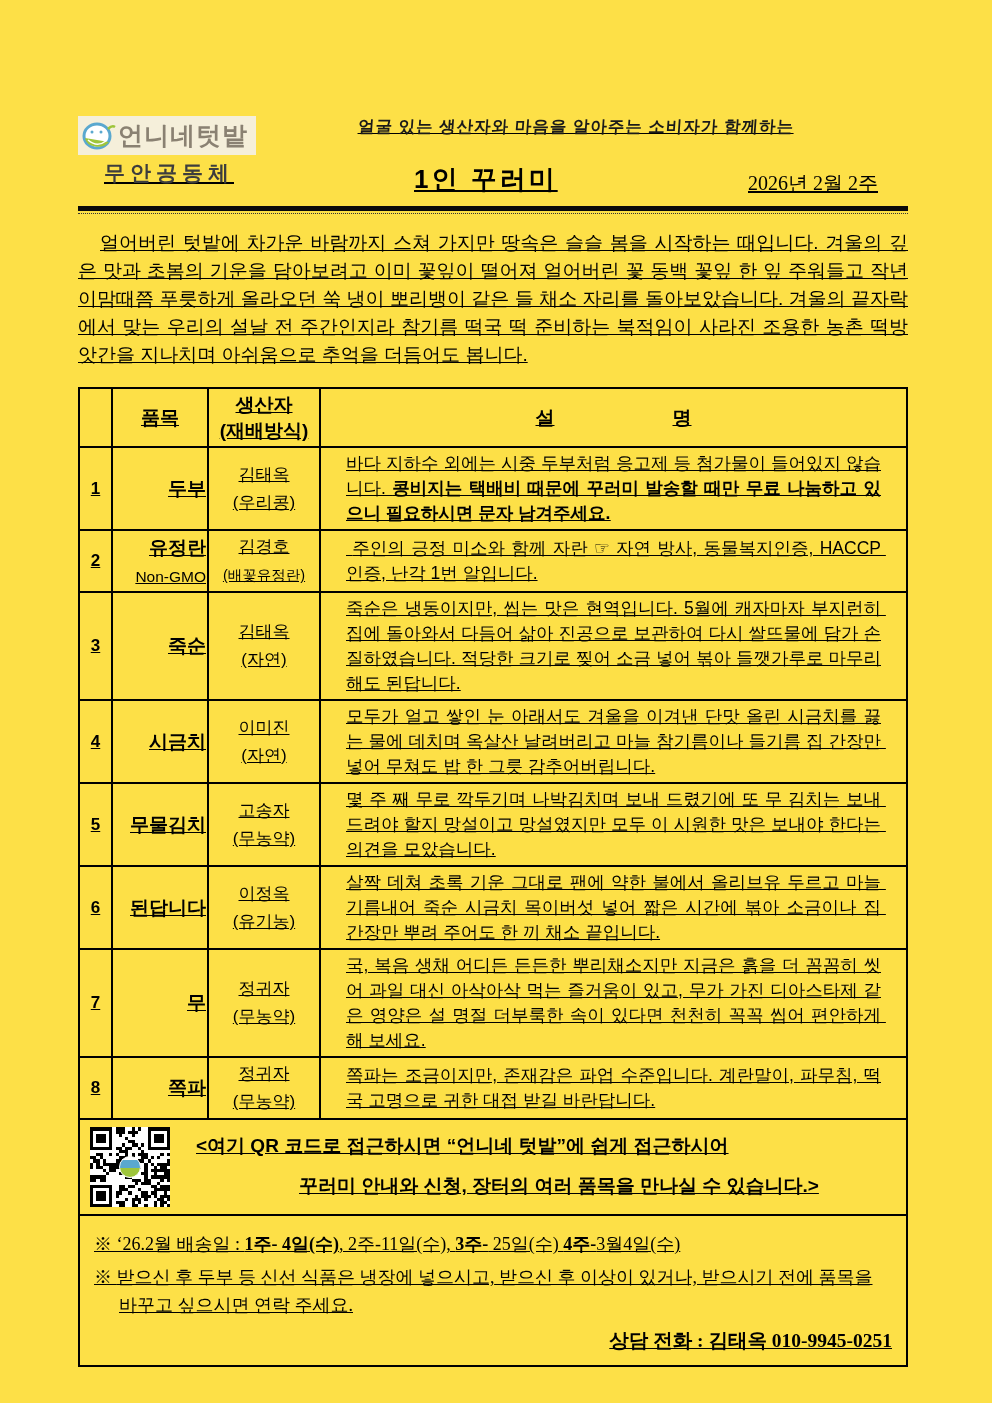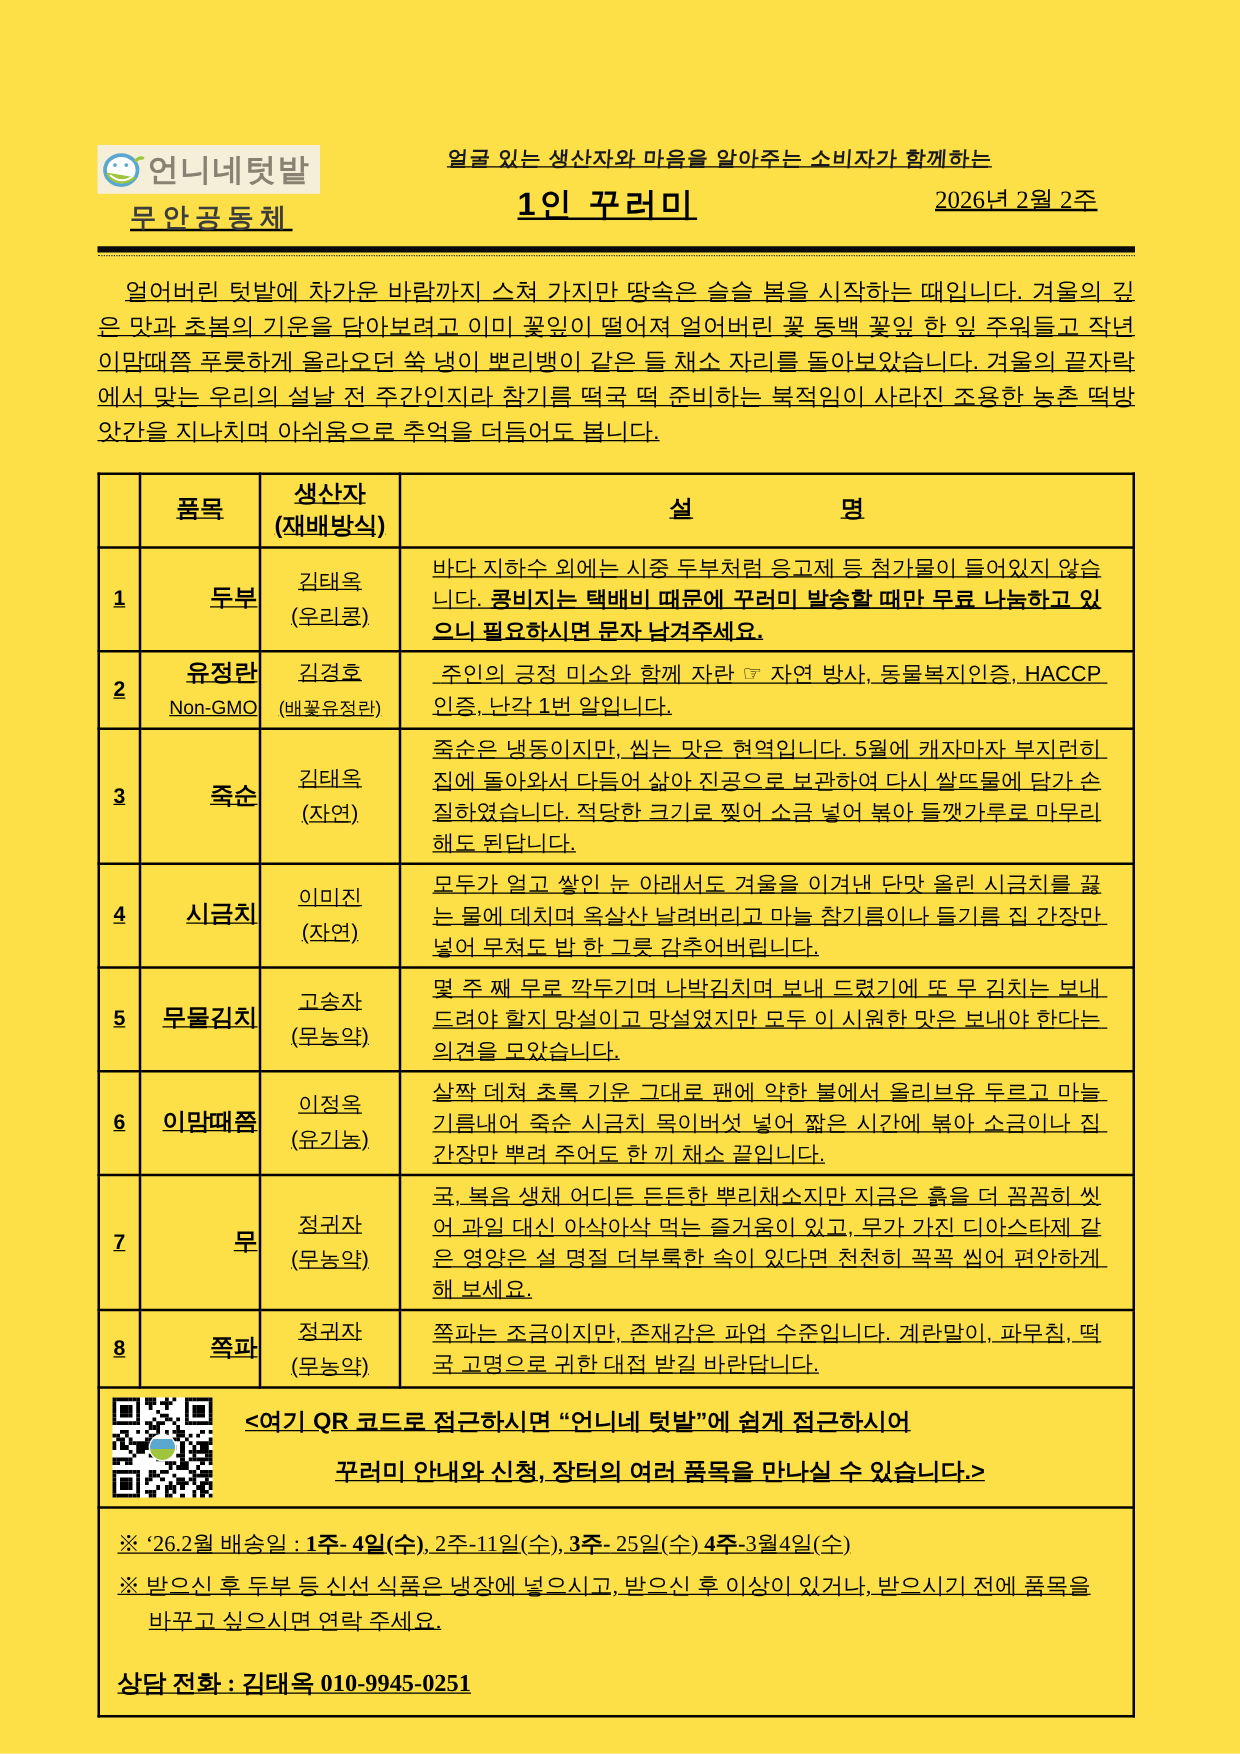--- a/index.html
+++ b/index.html
@@ -13,21 +13,21 @@
   }
   
   .header{display:flex;align-items:flex-start;}
   .logo-block{width:218px;flex:0 0 auto;}
   .brand-row{display:inline-flex;align-items:center;background:#f5efda;padding:3px 8px 3px 4px;}
   .brand-icon{width:34px;height:30px;display:block;margin-right:2px;}
   .brand-name{font-weight:bold;font-size:25px;letter-spacing:1px;color:#8a8172;}
   .community-name{font-weight:bold;font-size:21px;letter-spacing:5px;color:#3d3d3d;margin:4px 0 0 26px;}
   .header-right{flex:1;padding-left:62px;}
   .tagline{font-size:16.5px;font-weight:600;color:#1a1a1a;letter-spacing:1px;transform:skewX(-4deg);white-space:nowrap;}
-  .title-row{display:flex;align-items:flex-start;margin-top:8px;}
+  .title-row{display:flex;align-items:flex-end;margin-top:24px;}
   .page-title{font-size:26px;font-weight:bold;letter-spacing:3px;margin-left:56px;}
   .issue-date{margin-left:auto;margin-right:30px;font-family:"Liberation Serif","DejaVu Serif",serif;font-size:20px;}
   .divider{margin-top:9px;height:2px;border-top:5px solid #0a0a0a;border-bottom:1px dotted #333;}
   
   .intro p{font-size:19px;line-height:28px;text-align:justify;margin:13px 0;}
   .intro p.first{text-indent:22px;margin-top:15px;}
   
   table.products{width:100%;border-collapse:collapse;margin-top:18px;table-layout:fixed;}
   table.products td,table.products th{border:2px solid #000;vertical-align:middle;box-sizing:border-box;}
   col.c-no{width:33px;}
@@ -43,26 +43,26 @@
   td.desc{padding:3px 25px;font-size:17.5px;line-height:25px;text-align:justify;vertical-align:middle;}
   td.desc span{white-space:pre-wrap;}
   
   td.qr-cell{padding:7px 10px;}
   .qr-wrap{display:flex;align-items:flex-start;}
   .qr-code{position:relative;width:80px;height:80px;flex:0 0 auto;display:grid;grid-template-columns:repeat(25,1fr);grid-template-rows:repeat(25,1fr);background:#fff;}
   .qr-code div.on{background:#000;}
   .qr-logo{position:absolute;left:50%;top:50%;width:22px;height:22px;margin:-11px 0 0 -11px;border-radius:50%;
     background:linear-gradient(to bottom,#fff 0 15%,#5aa8cf 15% 55%,#9ec53b 55% 100%);border:1px solid #fff;box-sizing:border-box;}
   .qr-text{margin-left:26px;font-weight:bold;font-size:19px;padding-top:6px;}
-  .qr-line2{margin-top:14px;margin-left:72px;}
+  .qr-line2{margin-top:14px;margin-left:103px;}
   
   td.notes-cell{padding:10px 14px 12px 14px;font-family:"Liberation Serif","DejaVu Serif",serif;font-size:18px;line-height:1.55;}
   .note{margin:5px 0;}
   .note-hang{padding-left:25px;text-indent:-25px;}
-  .contact{line-height:1.3;text-align:left;font-weight:bold;font-size:19.5px;margin-top:24px;}
+  .contact{line-height:1.3;text-align:right;font-weight:bold;font-size:19.5px;margin-top:8px;}
 </style>
 </head>
 <body>
 
 <div class="page">
 
   <div class="header">
     <div class="logo-block">
       <div class="brand-row">
         <svg class="brand-icon" viewBox="0 0 34 30">
@@ -162,21 +162,21 @@
       <td class="item">무물김치</td>
       <td class="producer">
         <span>고송자</span><br>
         <span>(무농약)</span>
       </td>
       <td class="desc"><span>몇 주 째 무로 깍두기며 나박김치며 보내 드렸기에 또 무 김치는 보내 드려야 할지 망설이고 망설였지만 모두 이 시원한 맛은 보내야 한다는 의견을 모았습니다.</span></td>
     </tr>
 
     <tr>
       <td class="no">6</td>
-      <td class="item">이맘때쯤</td>
+      <td class="item">된답니다</td>
       <td class="producer">
         <span>이정옥</span><br>
         <span>(유기농)</span>
       </td>
       <td class="desc"><span>살짝 데쳐 초록 기운 그대로 팬에 약한 불에서 올리브유 두르고 마늘 기름내어 죽순 시금치 목이버섯 넣어 짧은 시간에 볶아 소금이나 집 간장만 뿌려 주어도 한 끼 채소 끝입니다.</span></td>
     </tr>
 
     <tr>
       <td class="no">7</td>
       <td class="item">무</td>

